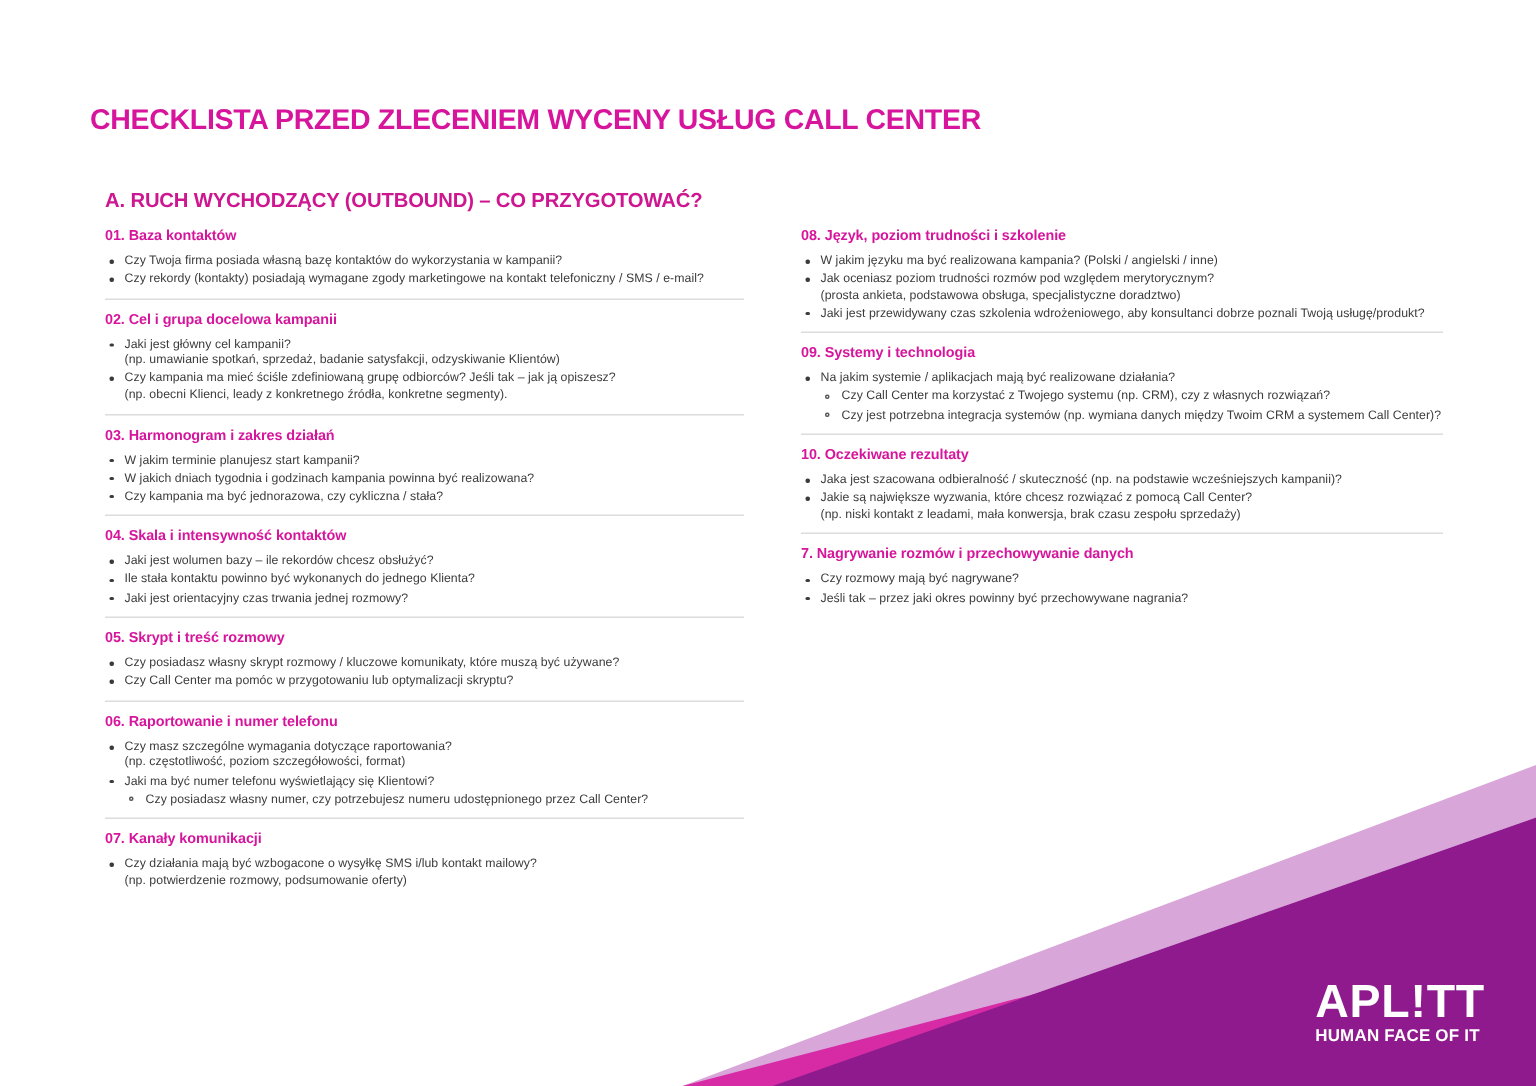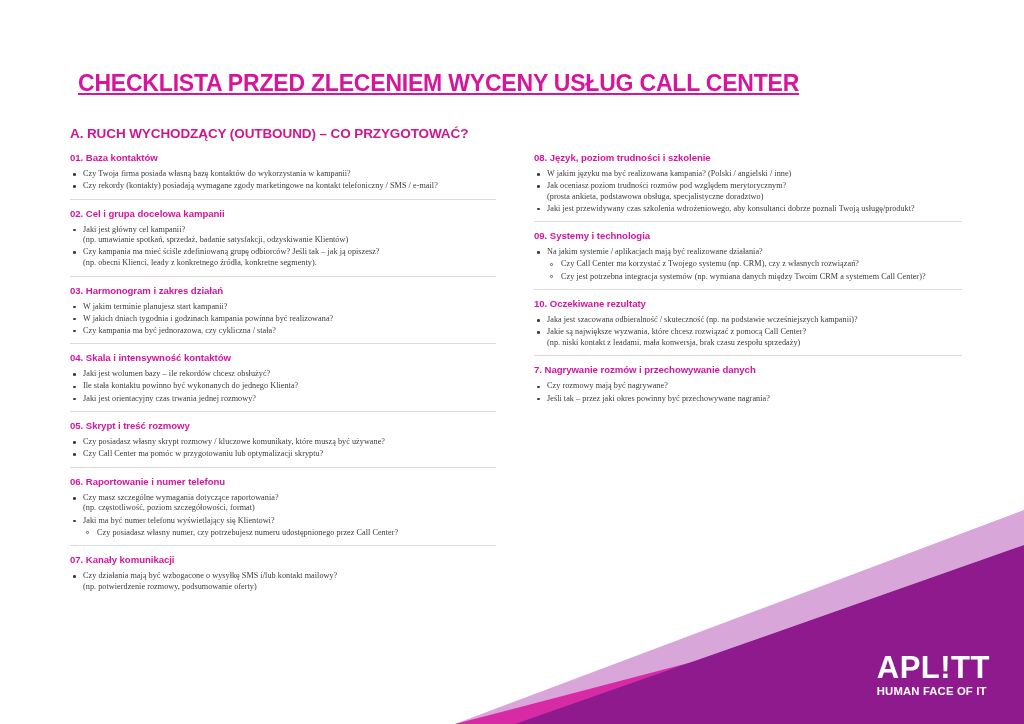--- a/index.html
+++ b/index.html
@@ -34,28 +34,27 @@
     top: 0;
     width: 1024px;
     height: 724px;
     z-index: 2;
     padding: 0;
     box-sizing: border-box;
   }
 
   .doc-title {
     position: absolute;
-    left: 78px;
+    left: 60px;
     top: 70px;
-    font-size: 23px;
+    font-size: 19px;
     font-weight: bold;
     letter-spacing: -0.2px;
     color: #D6159C;
     white-space: nowrap;
-    text-decoration: underline;
   }
 
   .doc-subtitle {
     position: absolute;
     left: 70px;
     top: 99px;
     width: 892px;
     font-size: 8.2px;
     line-height: 11px;
     color: #5c5c5c;
@@ -104,21 +103,20 @@
     padding: 0;
   }
   ul.qlist > li {
     position: relative;
     padding-left: 13px;
     margin-bottom: 1.5px;
     font-size: 8.2px;
     line-height: 10.6px;
     color: #3b3b3b;
     letter-spacing: 0.04px;
-    font-family: Liberation Serif, serif;
   }
   ul.qlist > li::before {
     content: "";
     position: absolute;
     left: 3px;
     top: 4.1px;
     width: 2.6px;
     height: 2.6px;
     border-radius: 50%;
     background: #3b3b3b;

